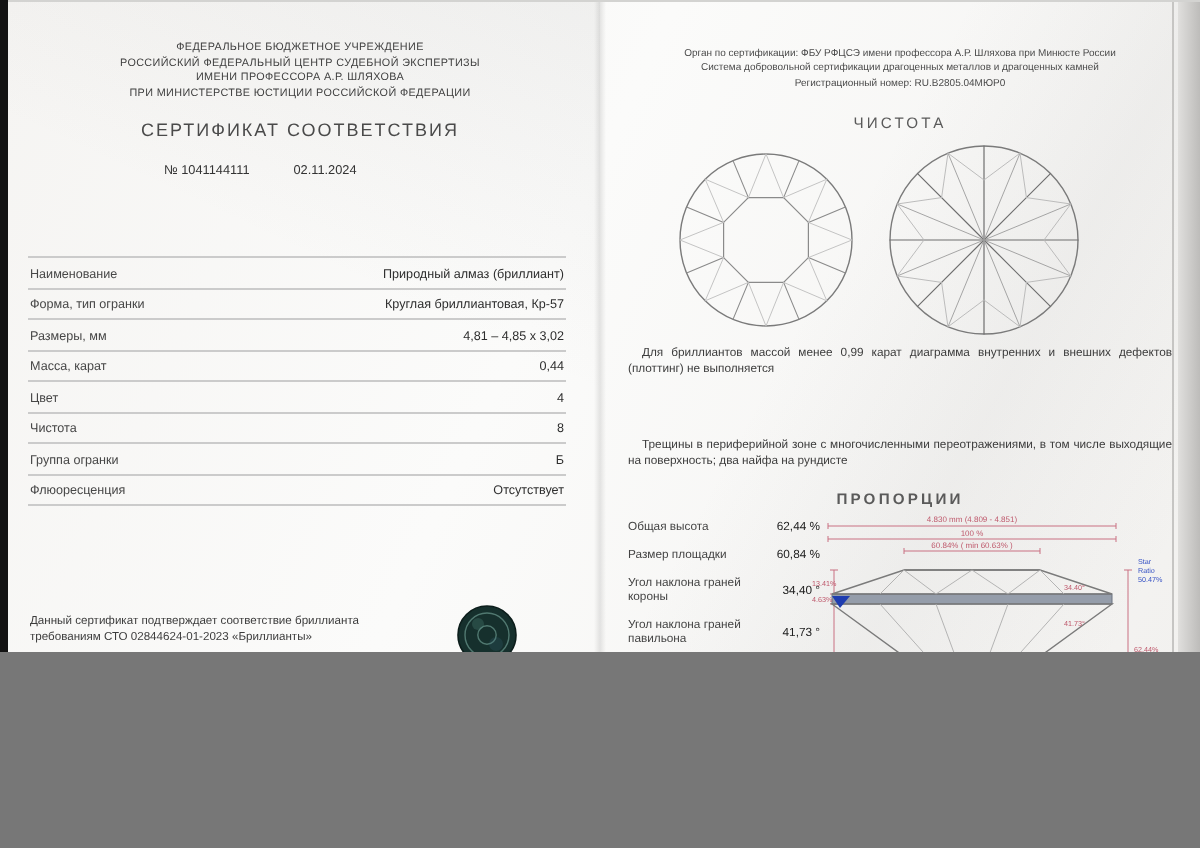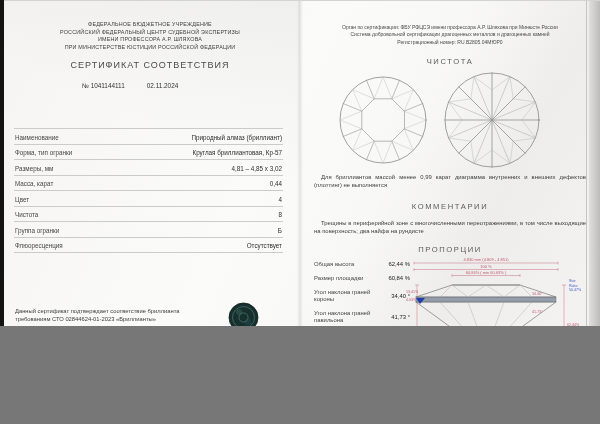--- a/index.html
+++ b/index.html
@@ -31,21 +31,21 @@
   .lp-contact{left:15px;top:367px;font-size:5px;line-height:7.6px;color:#555;}
   .lp-site{left:169px;top:371px;font-size:5.3px;color:#555;}
   .seal{left:228px;top:302px;}
   .qr{left:201px;top:372px;}
 
   
   .rp-org{left:318px;top:24px;width:264px;text-align:center;font-size:5px;line-height:7.3px;color:#4b4b4b;}
   .rp-h{width:272px;left:314px;text-align:center;font-size:7.6px;letter-spacing:1.6px;color:#5a5a5a;}
   .h-clarity{top:57px;}
   .h-comments{top:202px;}
-  .h-props{top:245px;}
+  .h-props{top:245px;font-weight:bold;}
   .clarity-svg{left:320px;top:70px;}
   .rp-note{left:314px;top:173px;width:272px;font-size:5.9px;line-height:8px;color:#3c3c3c;text-align:justify;text-indent:7px;}
   .rp-comm{left:314px;top:219px;width:272px;font-size:5.9px;line-height:8px;color:#3c3c3c;text-align:justify;text-indent:7px;}
   .props{left:314px;top:261px;width:96px;}
   .prow{display:flex;justify-content:space-between;align-items:center;margin-bottom:7px;font-size:5.9px;line-height:7px;}
   .prow .plbl{color:#444;width:62px;}
   .prow .pval{color:#222;white-space:nowrap;}
   .diagram-svg{left:406px;top:255px;}
   .sig-role{left:314px;top:396px;font-size:5.9px;line-height:7.5px;color:#3c3c3c;}
   .sig-line{left:373px;top:413px;width:132px;height:1px;background:#8f8f8f;}
@@ -273,21 +273,20 @@
         <line x1="190" y1="93.4" x2="172" y2="80"></line>
           <line x1="190" y1="93.4" x2="193.2" y2="71.2"></line>
         <line x1="215.4" y1="68" x2="193.2" y2="71.2"></line>
           <line x1="215.4" y1="68" x2="202" y2="50"></line>
       </g>
     </g>
   </svg>
 
   <div class="abs rp-note">Для бриллиантов массой менее 0,99 карат диаграмма внутренних и внешних дефектов (плоттинг) не выполняется</div>
 
-  <div class="abs rp-h h-comments">КОММЕНТАРИИ</div>
   <div class="abs rp-comm">Трещины в периферийной зоне с многочисленными переотражениями, в том числе выходящие на поверхность; два найфа на рундисте</div>
 
   <div class="abs rp-h h-props">ПРОПОРЦИИ</div>
 
   <div class="abs props">
     <div class="prow">
       <span class="plbl">Общая высота</span>
       <span class="pval">62,44 %</span>
     </div>
     <div class="prow">

